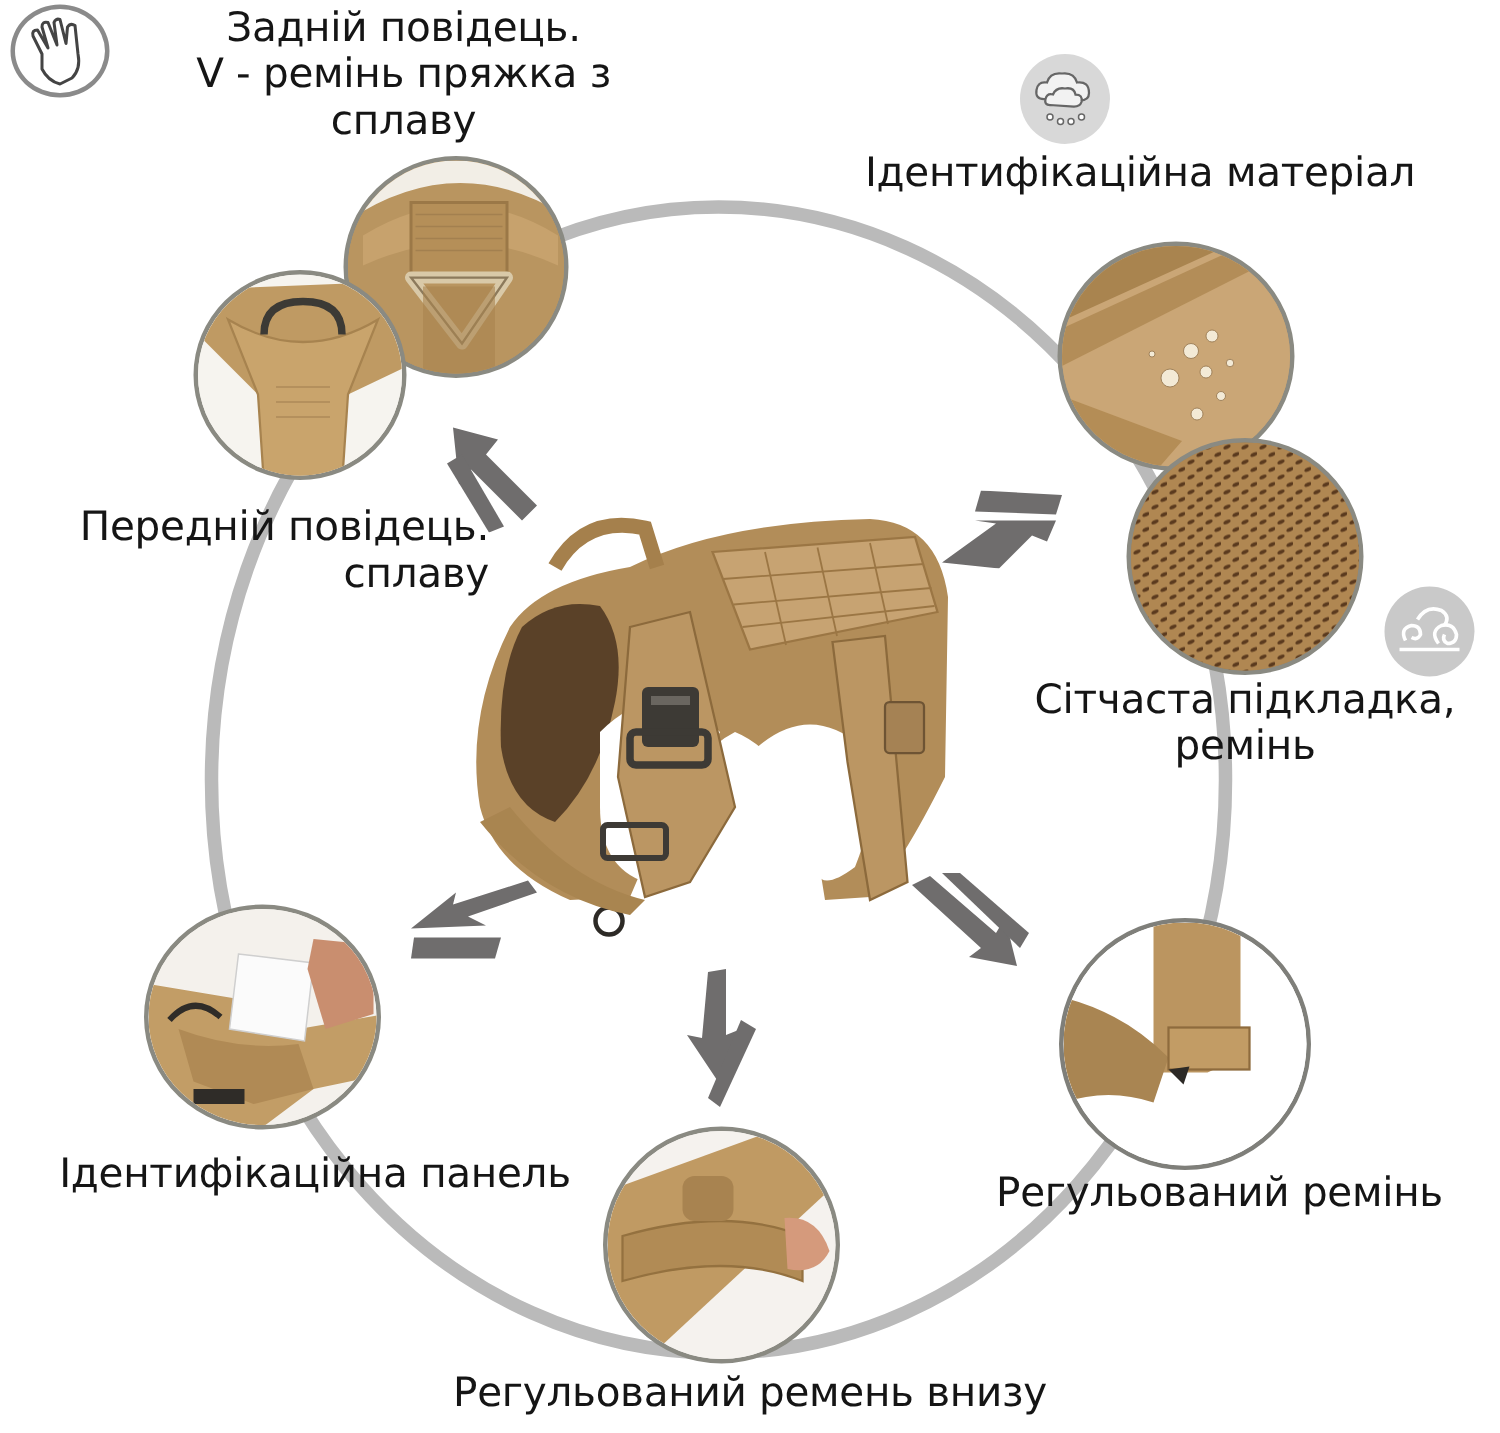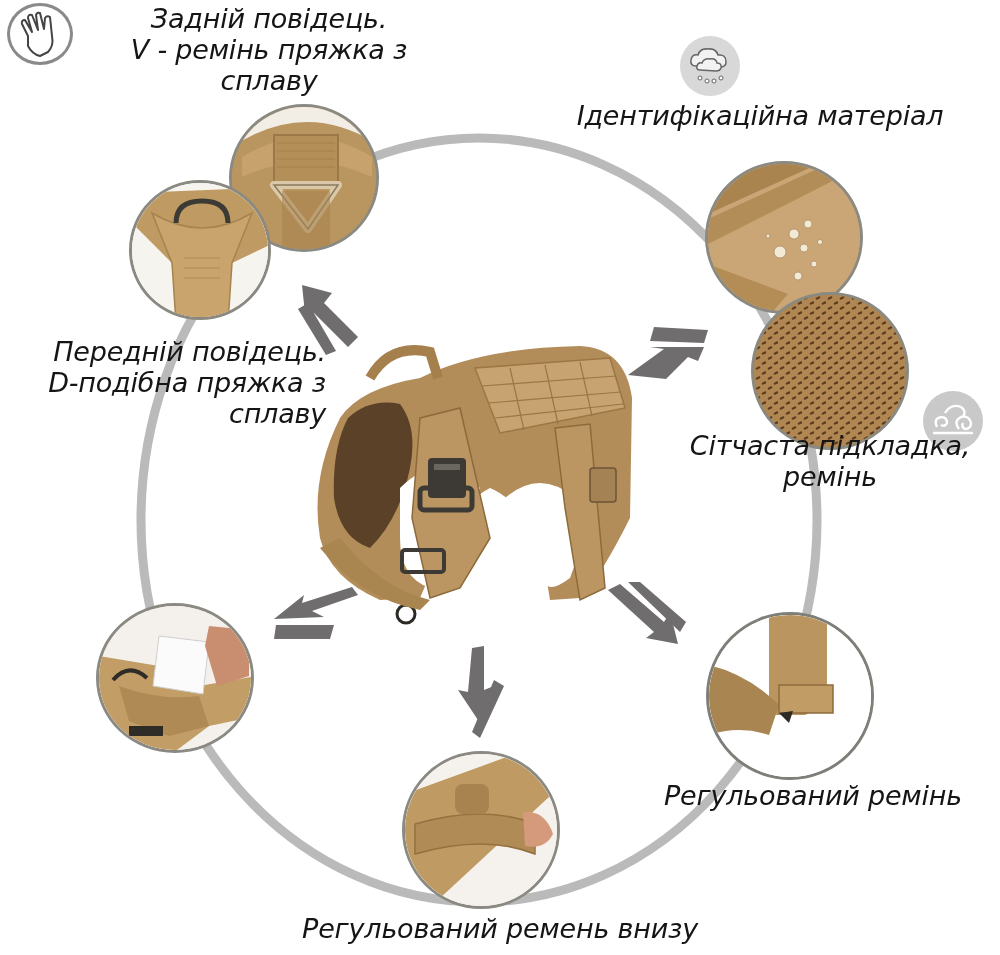--- a/index.html
+++ b/index.html
@@ -1,18 +1,18 @@
 <!DOCTYPE html>
 <html><head>
 <meta charset="utf-8">
 <style>
   html,body{margin:0;padding:0;background:#ffffff;}
   body{width:1000px;height:955px;position:relative;overflow:hidden;font-family:"DejaVu Sans","Liberation Sans",sans-serif;color:#111;}
   .abs{position:absolute;}
-  .label{position:absolute;text-align:center;font-size:27px;line-height:31px;color:#151515;letter-spacing:-0.2px;white-space:nowrap;font-style:italic;}
+  .label{position:absolute;text-align:center;font-size:27px;line-height:31px;color:#151515;letter-spacing:-0.2px;white-space:nowrap;}
   .label span{display:block;}
   svg{display:block;}
   .circle-frame{position:absolute;border-radius:50%;overflow:hidden;border:3px solid #8a8a82;box-sizing:border-box;background:#f4efe6;}
   .feature-icon{position:absolute;border-radius:50%;background:#d4d4d4;}
 </style>
 </head>
 <body>
 
 <svg class="abs" style="left:0;top:0" width="1000" height="955" viewBox="0 0 1000 955">
   <ellipse cx="479" cy="520" rx="338" ry="382" fill="none" stroke="#bababa" stroke-width="9"></ellipse>
@@ -211,30 +211,30 @@
   <span>V - ремінь пряжка з</span>
   <span>сплаву</span>
 </div>
 
 <div class="label" style="left:520px;top:100px;width:480px;">
   <span>Ідентифікаційна матеріал</span>
 </div>
 
 <div class="label" style="left:0px;top:336px;width:326px;text-align:right;">
   <span>Передній повідець.</span>
-  <span>D-подібна пряжка з</span>
   <span>сплаву</span>
 </div>
 
-<div class="label" style="left:660px;top:430px;width:340px;">
+<div class="label" style="left:660px;top:451px;width:340px;">
   <span>Сітчаста підкладка,</span>
   <span>ремінь</span>
 </div>
 
 <div class="label" style="left:10px;top:767px;width:400px;">
+  <span>Ідентифікаційна панель</span>
 </div>
 
 <div class="label" style="left:626px;top:780px;width:374px;">
   <span>Регульований ремінь</span>
 </div>
 
 <div class="label" style="left:250px;top:913px;width:500px;">
   <span>Регульований ремень внизу</span>
 </div>
 

